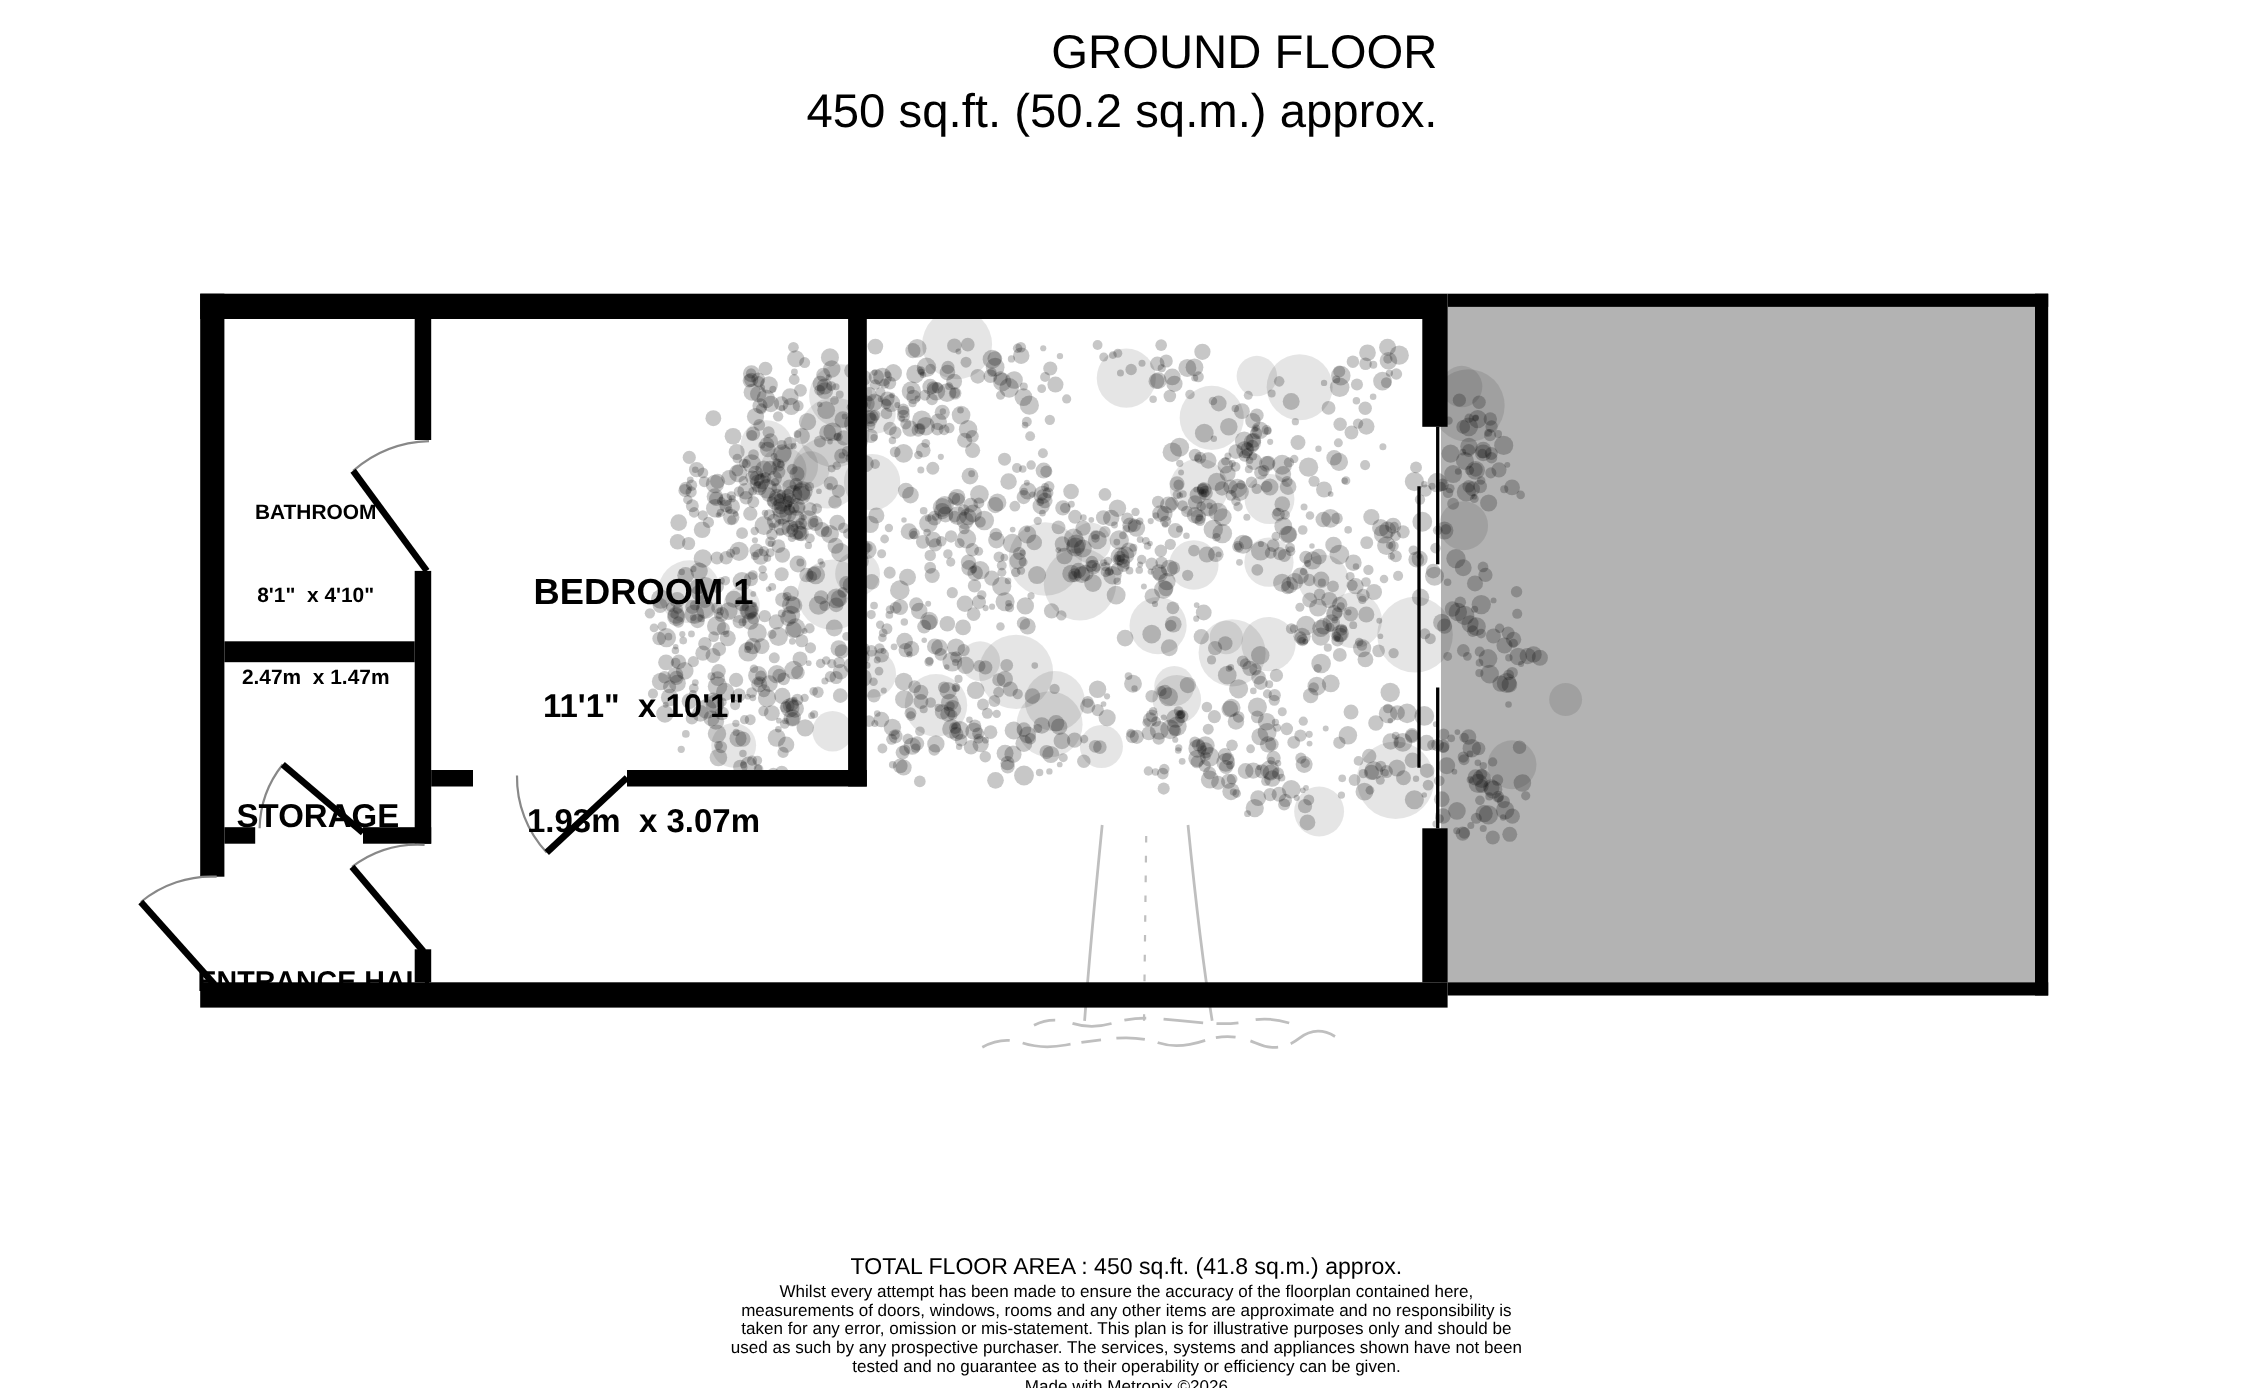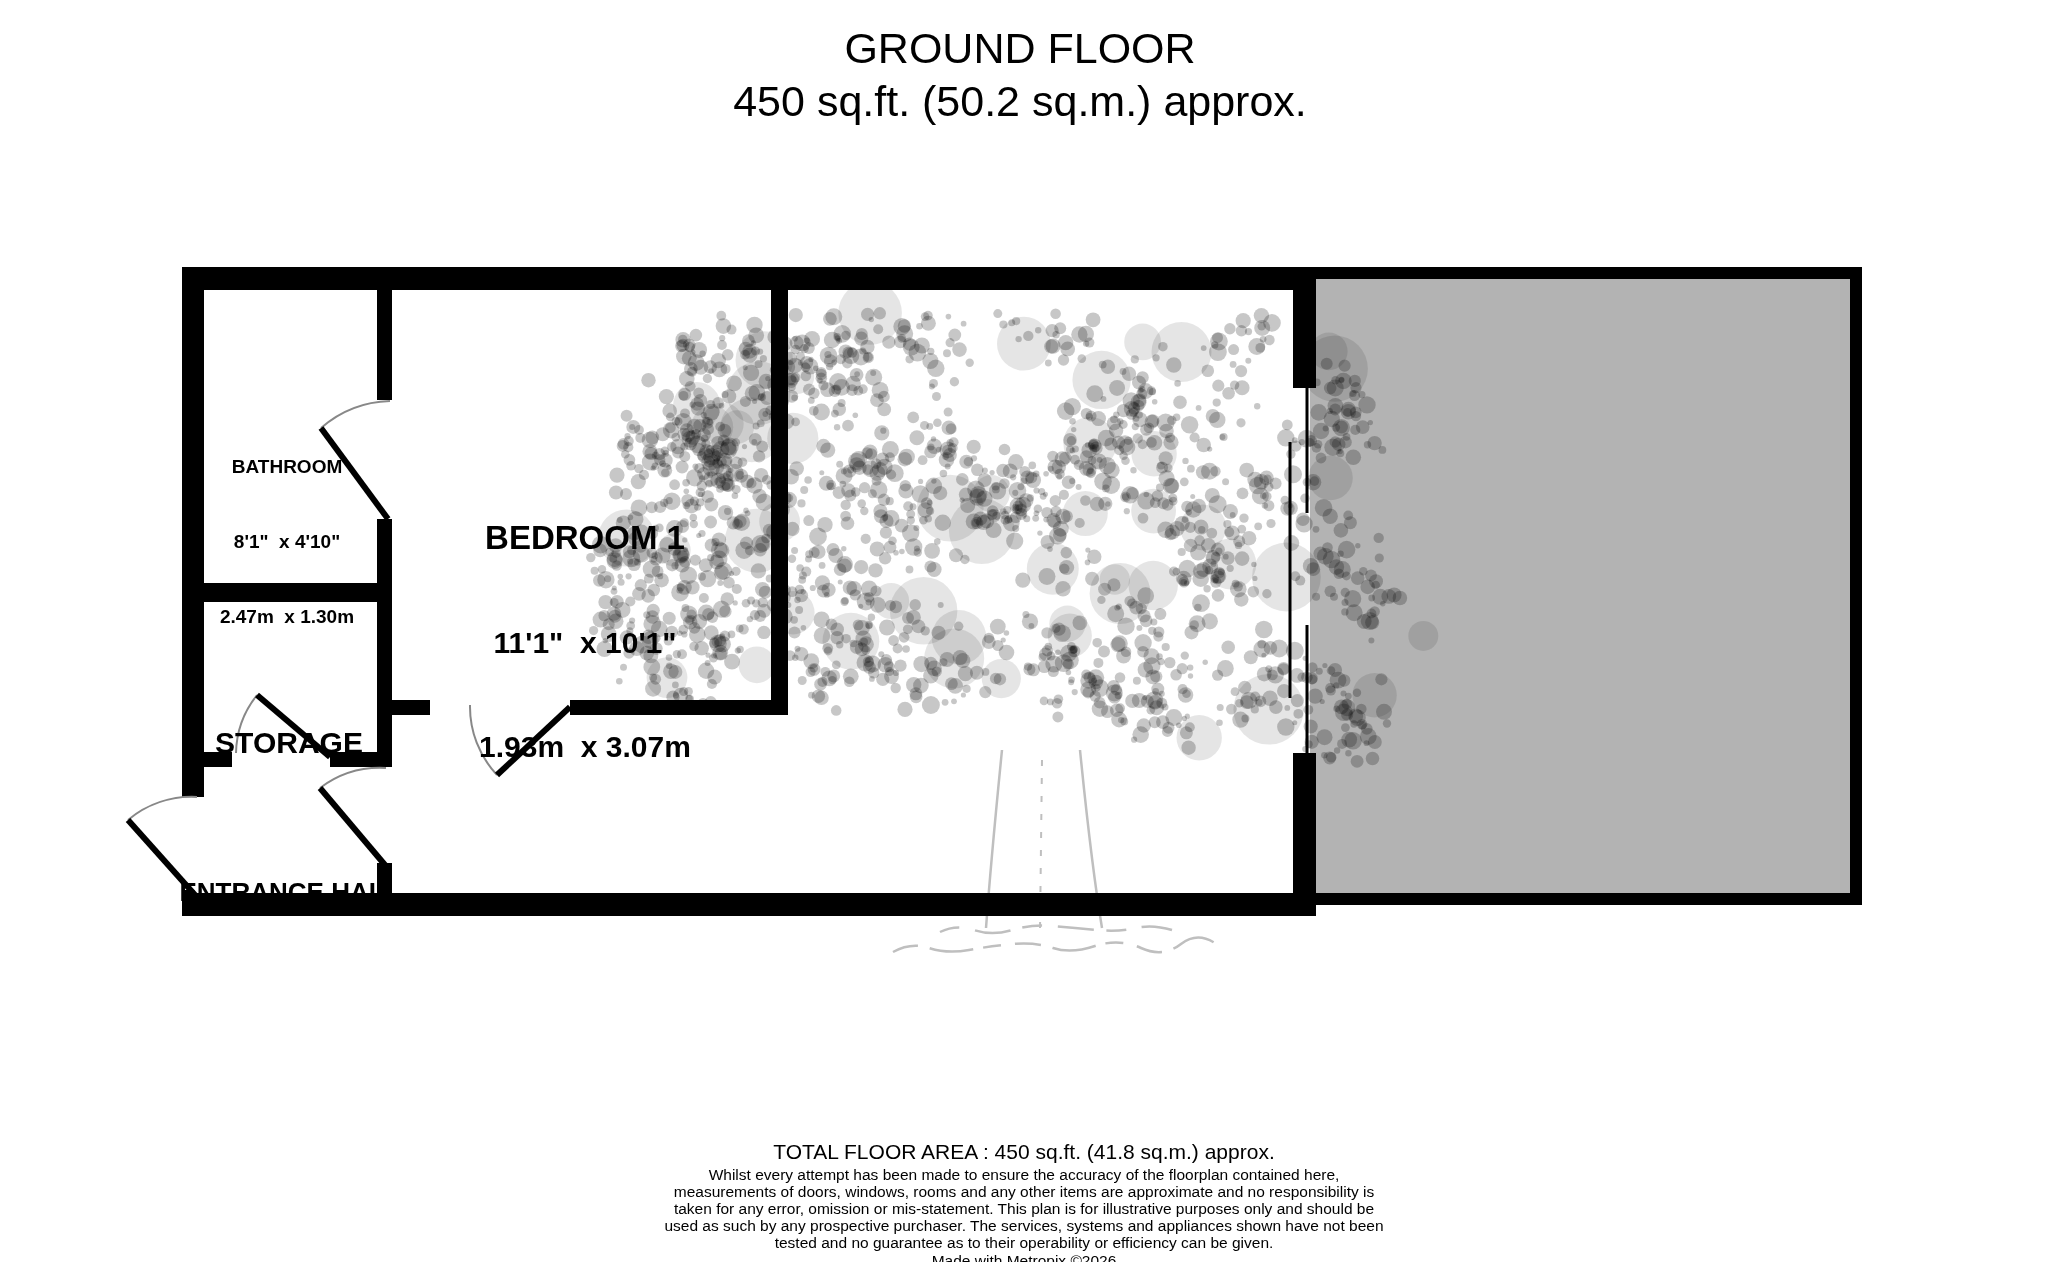--- a/index.html
+++ b/index.html
@@ -14,21 +14,21 @@
   svg.overlay{position:absolute;left:0;top:0;z-index:40;}
   .label{position:absolute;z-index:50;text-align:center;transform:translateX(-50%);font-weight:bold;white-space:pre;line-height:1.08;}
   .label .dims{white-space:pre;}
   .lbl-bath{font-size:19px;line-height:25px;}
   .lbl-bed{font-size:33px;}
   .lbl-bed .dims{font-size:30px;}
   .lbl-big{font-size:31px;}
   .lbl-big .dims{font-size:29px;}
   .lbl-storage{font-size:30px;}
   .lbl-entrance{font-size:26px;}
-  #title{position:absolute;left:1020px;top:22px;transform:translateX(-50%);text-align:center;
+  #title{position:absolute;left:1020px;top:22px;transform:translateX(-50%);text-align:right;
          font-size:43px;line-height:53px;font-weight:400;z-index:50;white-space:nowrap;}
   #footer{position:absolute;left:1024px;top:1140px;transform:translateX(-50%);text-align:center;z-index:50;width:760px;}
   #footer .total{font-size:21px;margin-bottom:2px;}
   #footer .disclaimer{font-size:15.5px;line-height:17px;max-width:732px;margin:0 auto;}
   #footer .credit{font-size:15.5px;line-height:17px;margin-top:1px;}
 </style>
 </head>
 <body>
 
 <div id="canvas">
@@ -1801,21 +1801,21 @@
     <g stroke="#000" stroke-width="3">
       <line x1="1307" y1="388" x2="1307" y2="513"></line>
       <line x1="1290" y1="442" x2="1290" y2="698"></line>
       <line x1="1307" y1="625" x2="1307" y2="753"></line>
     </g>
   </svg>
 
   <div class="label lbl-bath" style="left:287px;top:404px;">
     <div>BATHROOM</div>
     <div class="dims">8'1"  x 4'10"</div>
-    <div class="dims">2.47m  x 1.30m</div>
+    <div class="dims">2.47m  x 1.47m</div>
   </div>
 
   <div class="label lbl-bed" style="left:585px;top:449px;">
     <div>BEDROOM 1</div>
     <div class="dims">11'1"  x 10'1"</div>
     <div class="dims">1.93m  x 3.07m</div>
   </div>
 
 
 

